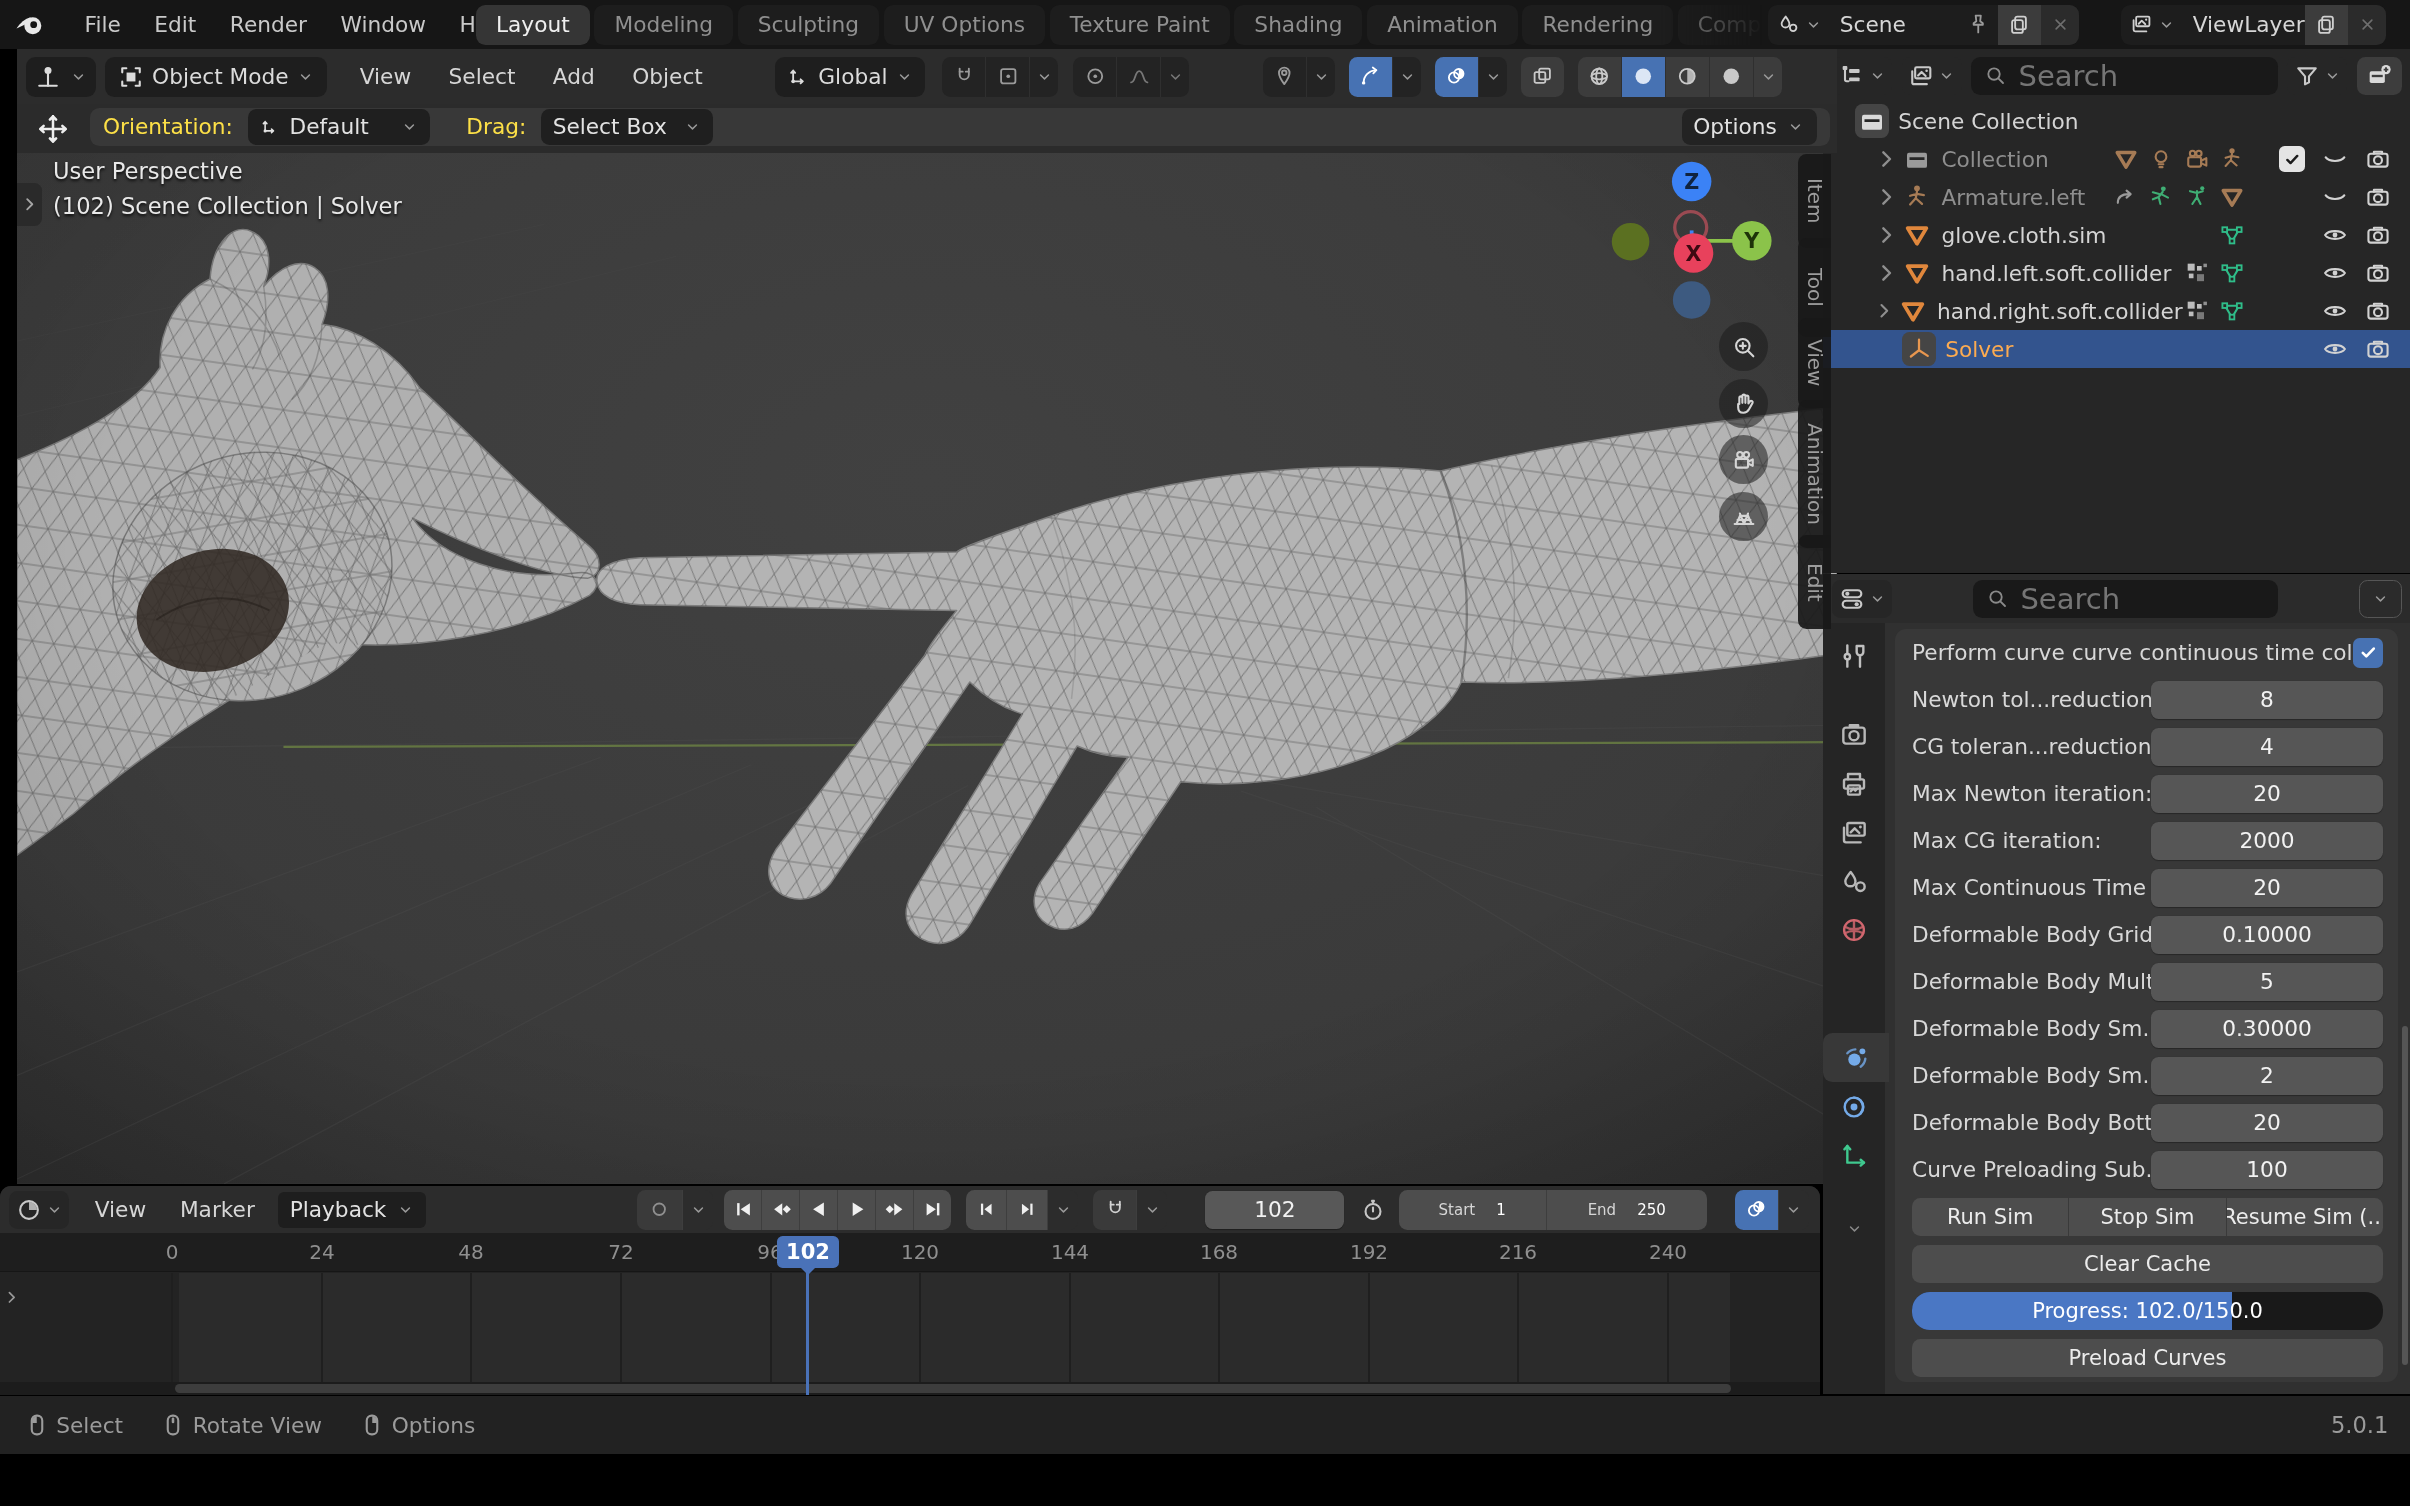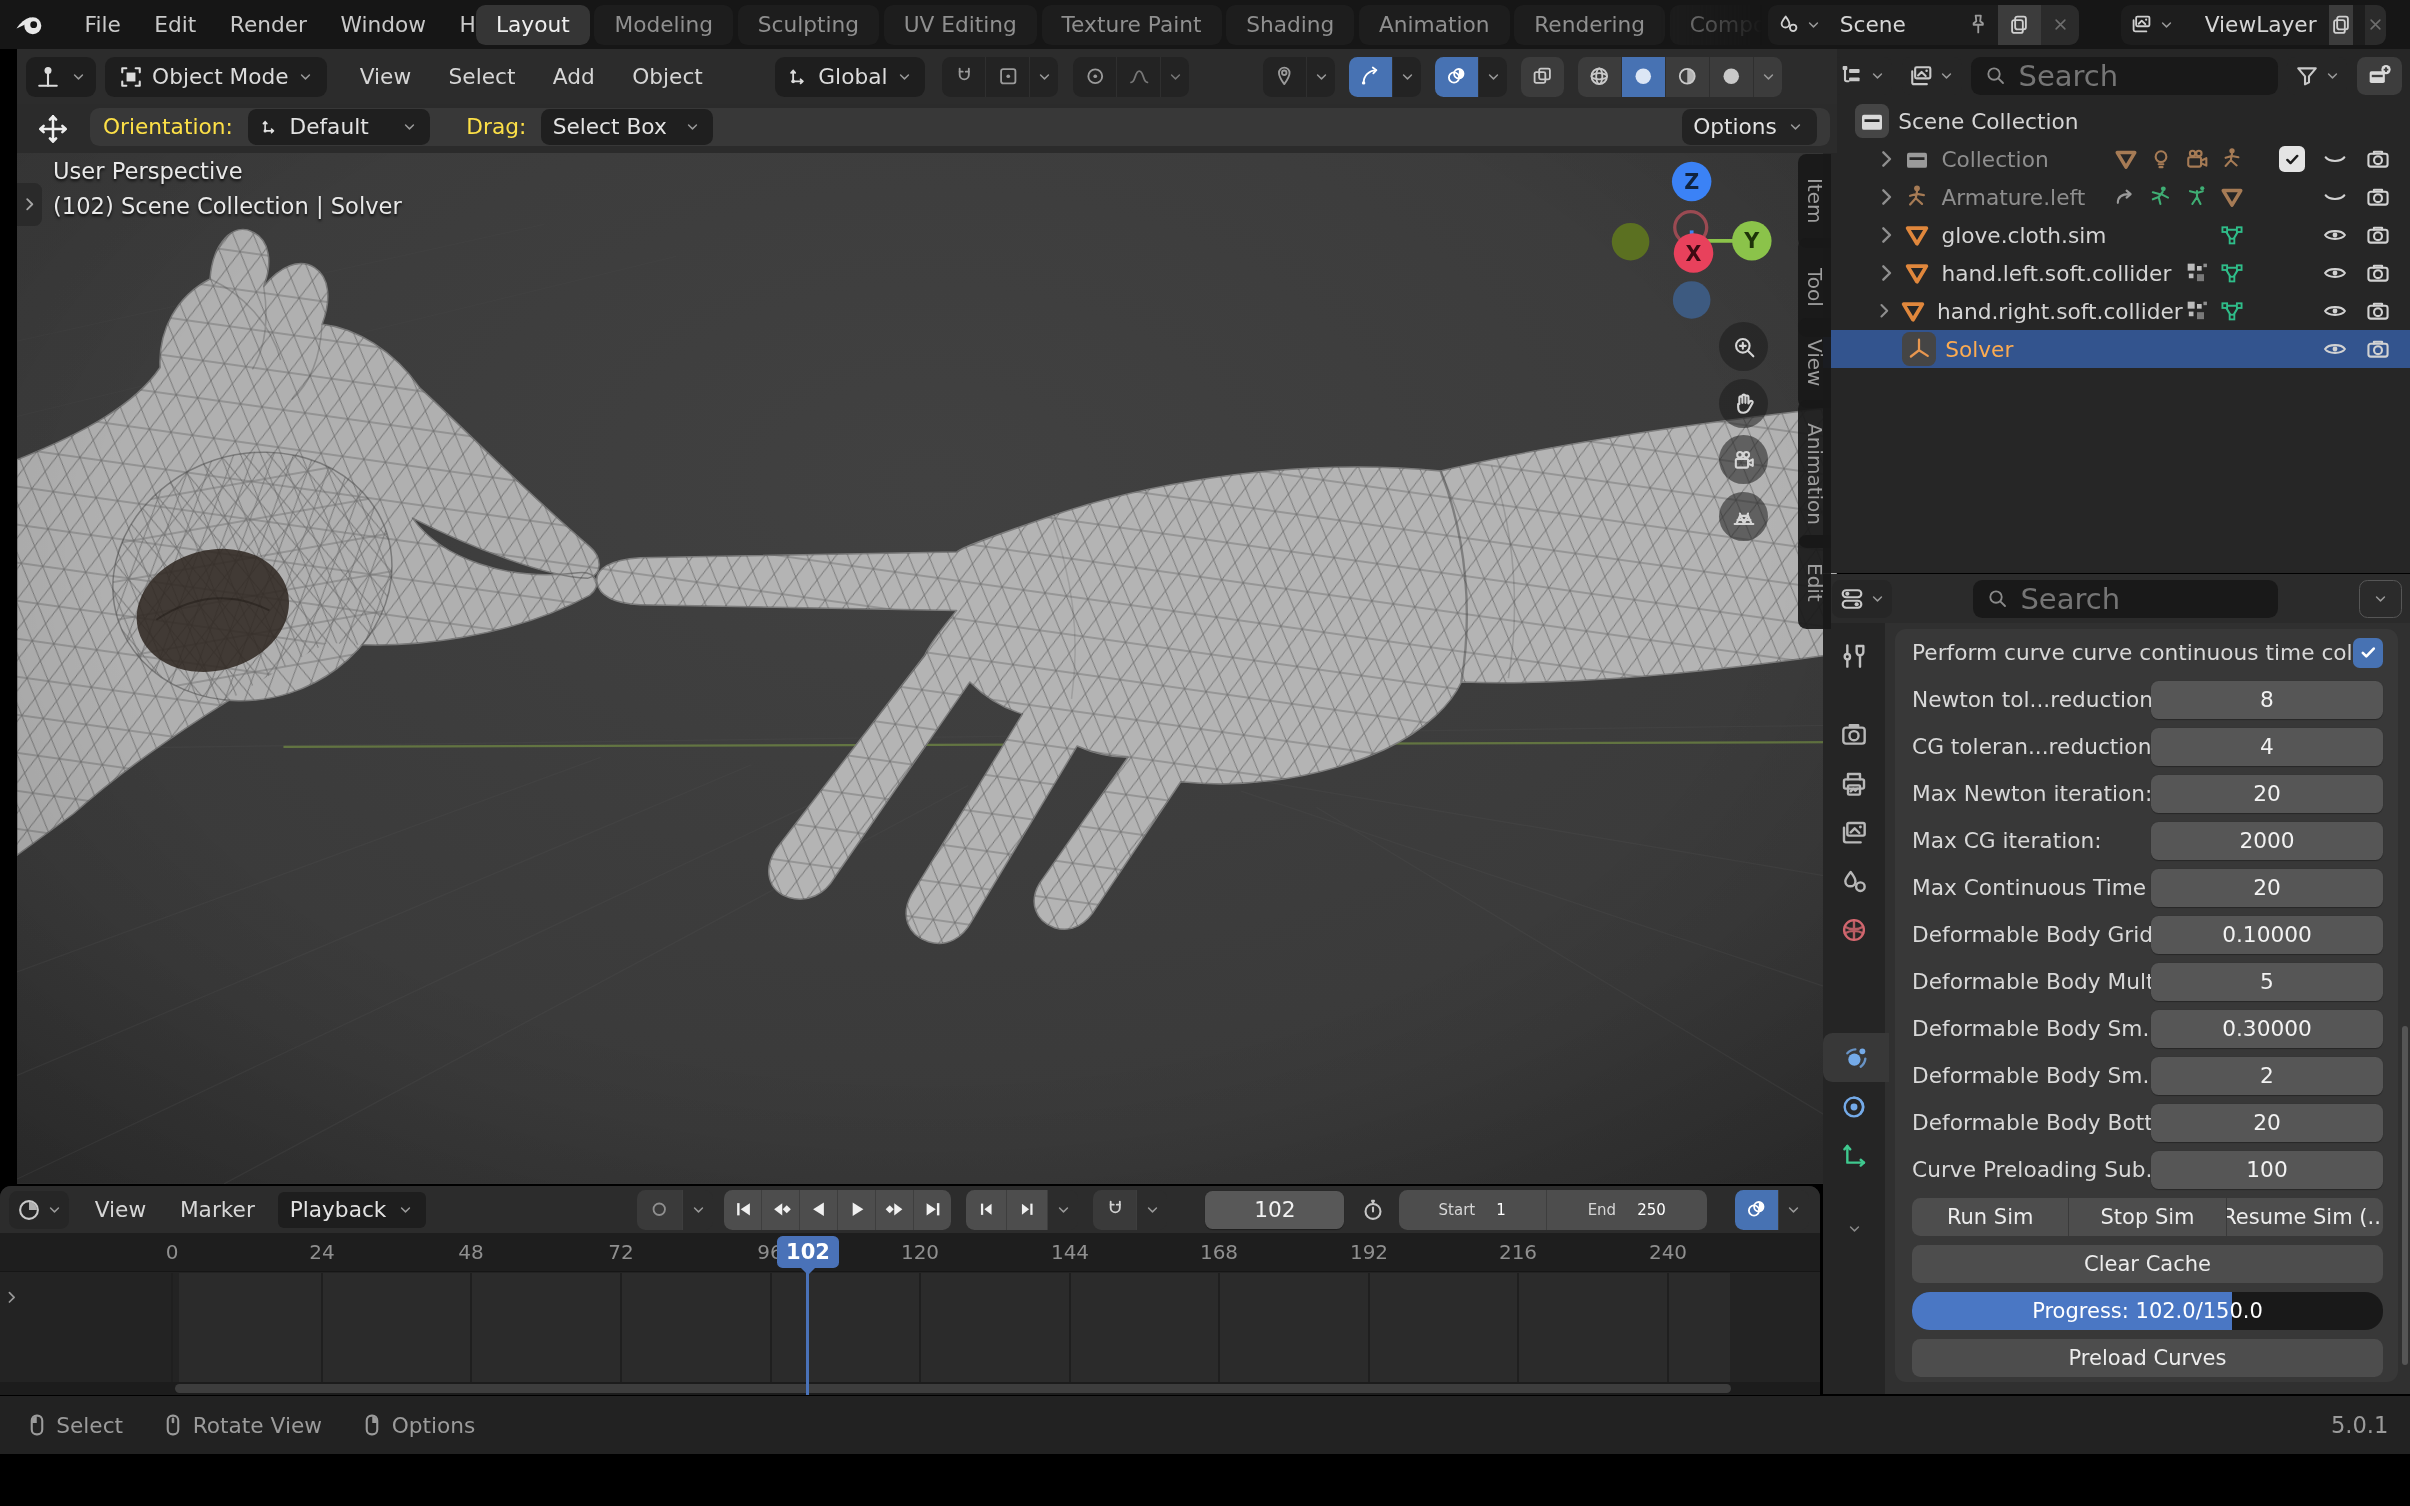--- a/index.html
+++ b/index.html
@@ -168,21 +168,21 @@
       <span class="tb-menu">Edit</span>
       <span class="tb-menu">Render</span>
       <span class="tb-menu">Window</span>
       <span class="tb-menu">Help</span>
     </nav>
   <span class="tb-sep"></span>
   <div class="tabs-clip" id="ws-tabs">
       <span class="ws-tab active">Layout</span>
       <span class="ws-tab">Modeling</span>
       <span class="ws-tab">Sculpting</span>
-      <span class="ws-tab">UV Editing</span>
+      <span class="ws-tab">UV Options</span>
       <span class="ws-tab">Texture Paint</span>
       <span class="ws-tab">Shading</span>
       <span class="ws-tab">Animation</span>
       <span class="ws-tab">Rendering</span>
       <span class="ws-tab">Compositing</span>
     </div>
 
   <div class="selector" style="left:1768px;width:311px;">
     <span class="sel-seg">
       <span class="icon ic26" id="sc-ic">
@@ -215,21 +215,21 @@
     </span>
     <span class="sel-x">
       <span class="icon ic22" id="sc-x">
           <svg viewBox="0 0 24 24">
             <path fill="none" stroke="currentColor" stroke-width="1.8" stroke-linecap="round" stroke-linejoin="round" d="M7 7l10 10M17 7L7 17"></path>
           </svg>
         </span>
     </span>
   </div>
 
-  <div class="selector" style="left:2121px;width:265px;gap:12px;">
+  <div class="selector" style="left:2121px;width:265px;">
     <span class="sel-seg">
       <span class="icon ic26" id="vl-ic">
           <svg viewBox="0 0 24 24">
             <rect fill="none" stroke="currentColor" stroke-width="1.8" stroke-linecap="round" stroke-linejoin="round" x="7" y="4.5" width="13" height="9.5" rx="1.2"></rect>
             <path fill="none" stroke="currentColor" stroke-width="1.8" stroke-linecap="round" stroke-linejoin="round" d="M4.5 8v9.5a1.5 1.5 0 0 0 1.5 1.5h11"></path>
             <path fill="none" stroke="currentColor" stroke-width="1.8" stroke-linecap="round" stroke-linejoin="round" d="M9.5 11.5l3-3 3.5 3.5"></path>
             <circle cx="16.8" cy="7.5" r="1.1" fill="currentColor"></circle>
           </svg>
         </span>
       <span class="icon chev" id="vl-ch">

